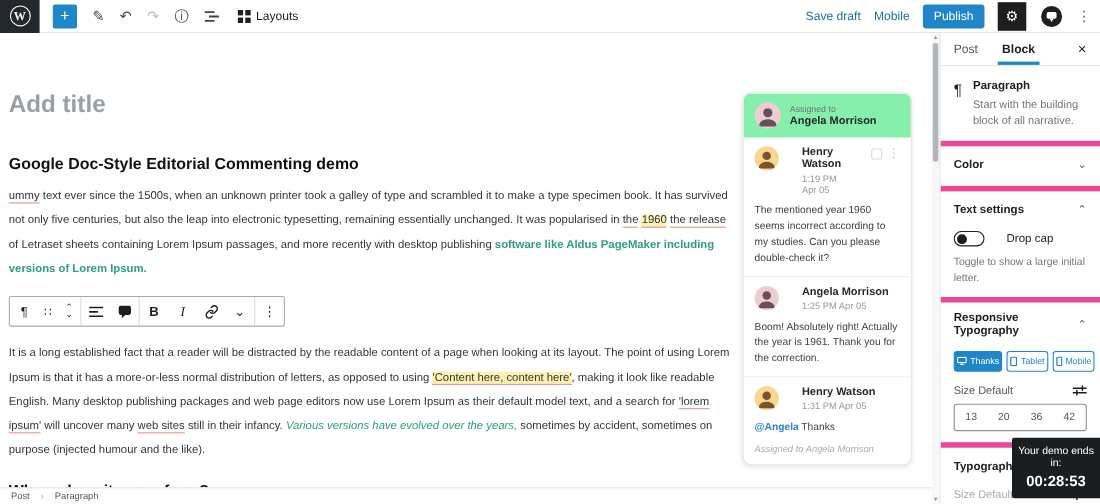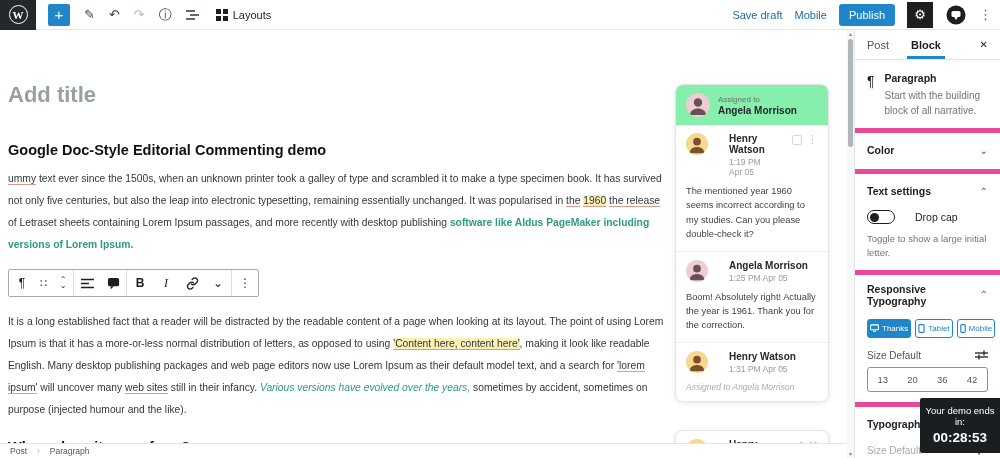--- a/index.html
+++ b/index.html
@@ -327,20 +327,21 @@
               <svg width="22" height="22" viewBox="0 0 24 24">
                   <circle cx="12" cy="9.5" r="4.2" fill="#7a5230"></circle>
                   <path d="M4 22c0-4.4 3.8-6.6 8-6.6s8 2.2 8 6.6" fill="#7a5230"></path>
                 </svg>
             </span>
             <div class="c-names">
               <div class="c-author">Henry Watson</div>
               <div class="c-time">1:31 PM Apr 05</div>
             </div>
           </div>
+          <div class="c-text"><span class="c-mention">@Angela</span><span> Thanks</span></div>
           <div class="c-footer">Assigned to Angela Morrison</div>
         </div>
       </div>
 
       <div class="gap"></div>
 
       <div class="comment-card">
         <div class="c-item first">
           <div class="c-head">
             <span class="avatar small av-henry">

